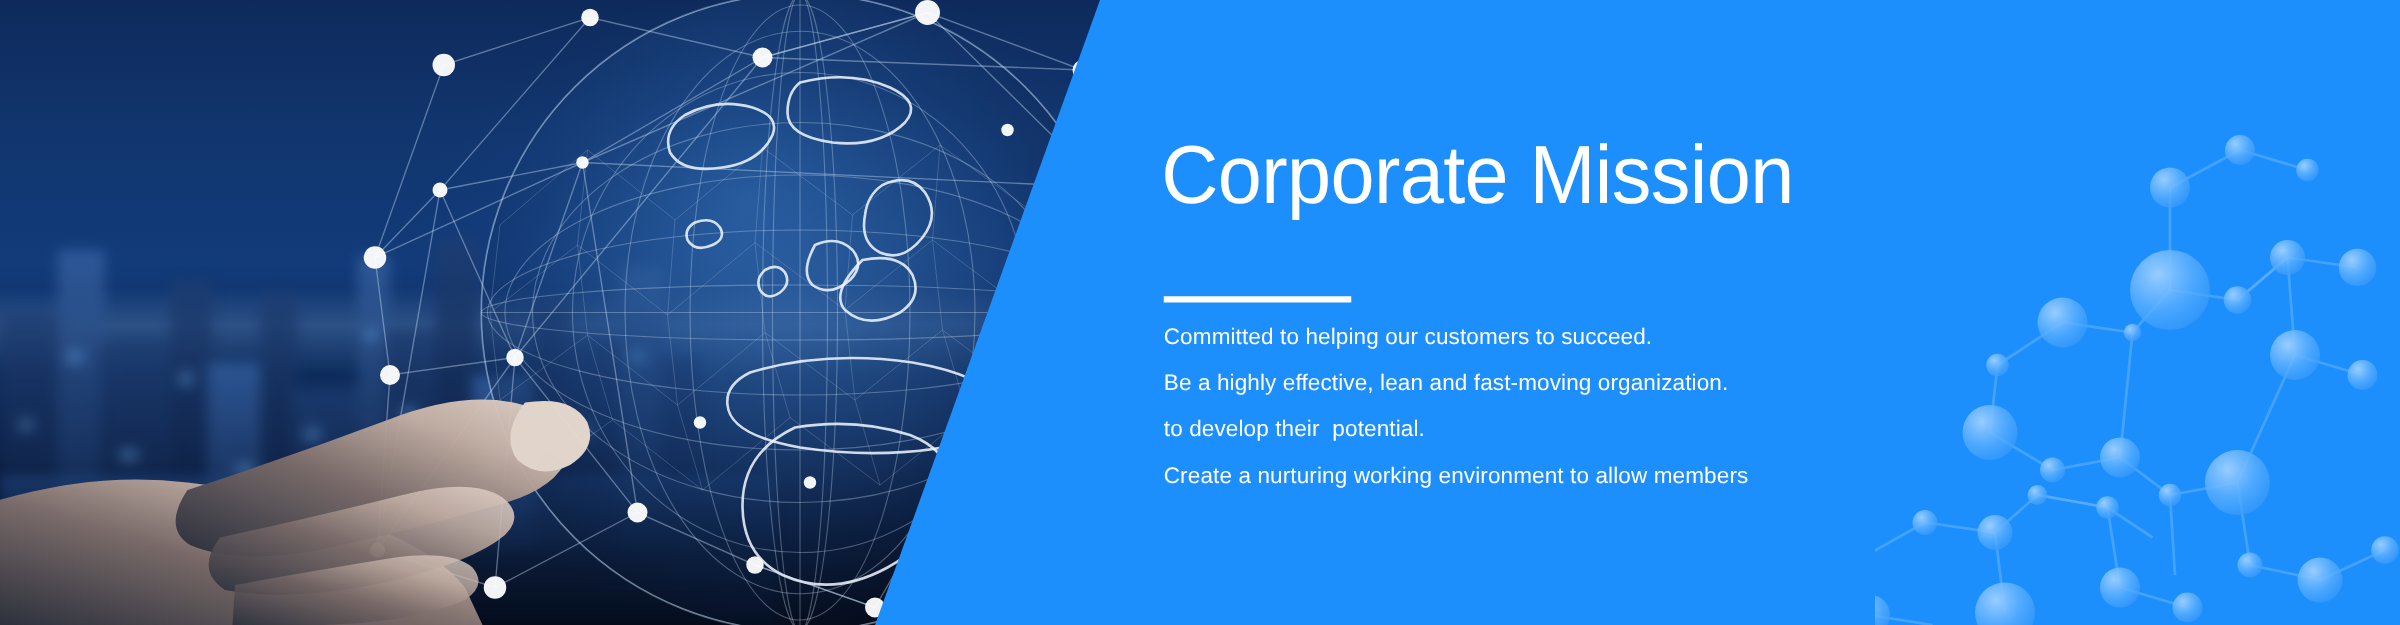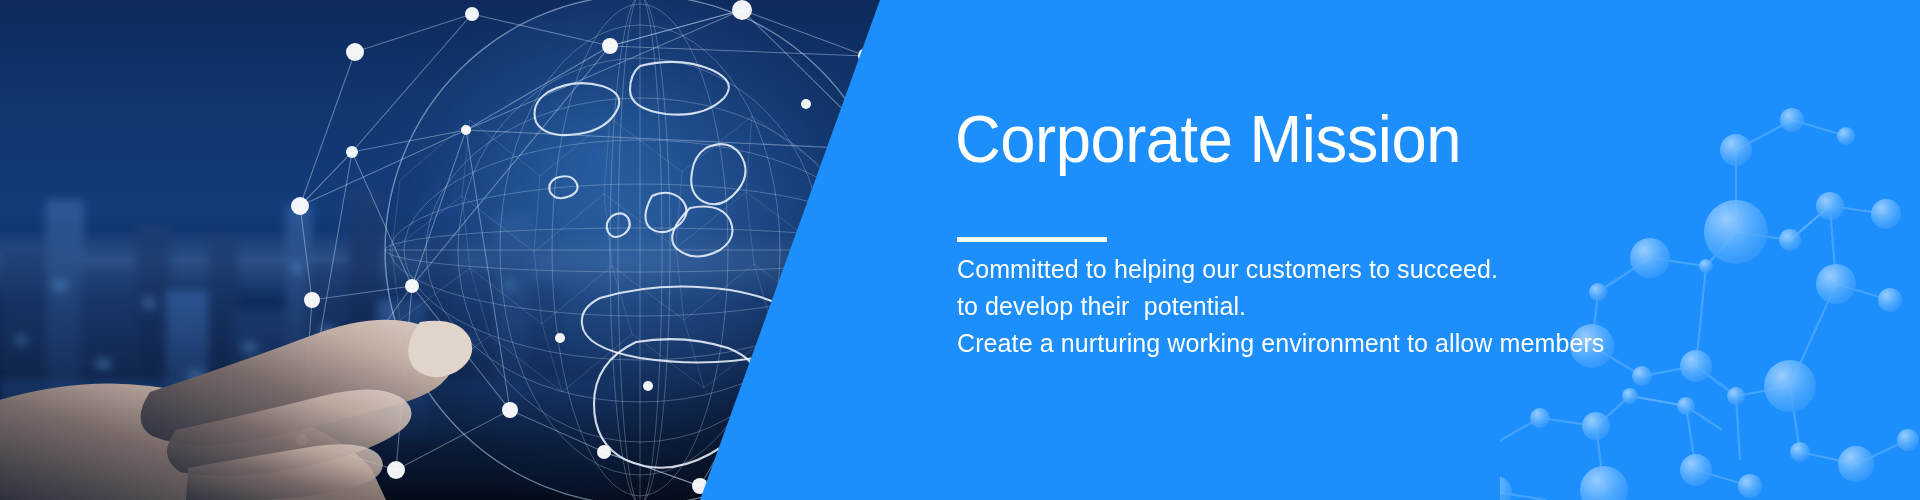--- a/index.html
+++ b/index.html
@@ -98,21 +98,21 @@
     top: 0;
     width: 420px;
     height: 500px;
     overflow: hidden;
     pointer-events: none;
   }
 
   
   .content {
     position: absolute;
-    left: 955px;
+    left: 929px;
     top: 0;
     width: 800px;
     height: 500px;
   }
   .headline {
     position: absolute;
     left: 0;
     top: 106px;
     margin: 0;
     font-family: "Liberation Sans", "DejaVu Sans", sans-serif;
@@ -136,21 +136,21 @@
   .body-lines {
     position: absolute;
     left: 2px;
     top: 251px;
     margin: 0;
     padding: 0;
     list-style: none;
   }
   .body-lines li {
     font-family: "Liberation Sans", "DejaVu Sans", sans-serif;
-    font-size: 25px;
+    font-size: 18px;
     font-weight: 400;
     line-height: 37px;
     color: #ffffff;
     white-space: pre;
     letter-spacing: 0.1px;
   }
 </style>
 </head>
 <body>
 
@@ -386,18 +386,19 @@
     </div>
   </div>
 
   <div class="content">
     <h1 class="headline">Corporate Mission</h1>
 
     <div class="divider"></div>
 
     <ul class="body-lines">
       <li>Committed to helping our customers to succeed.</li>
+      <li>Be a highly effective, lean and fast-moving organization.</li>
       <li>to develop their  potential.</li>
       <li>Create a nurturing working environment to allow members</li>
     </ul>
   </div>
 
 </div>
 
 </body></html>

